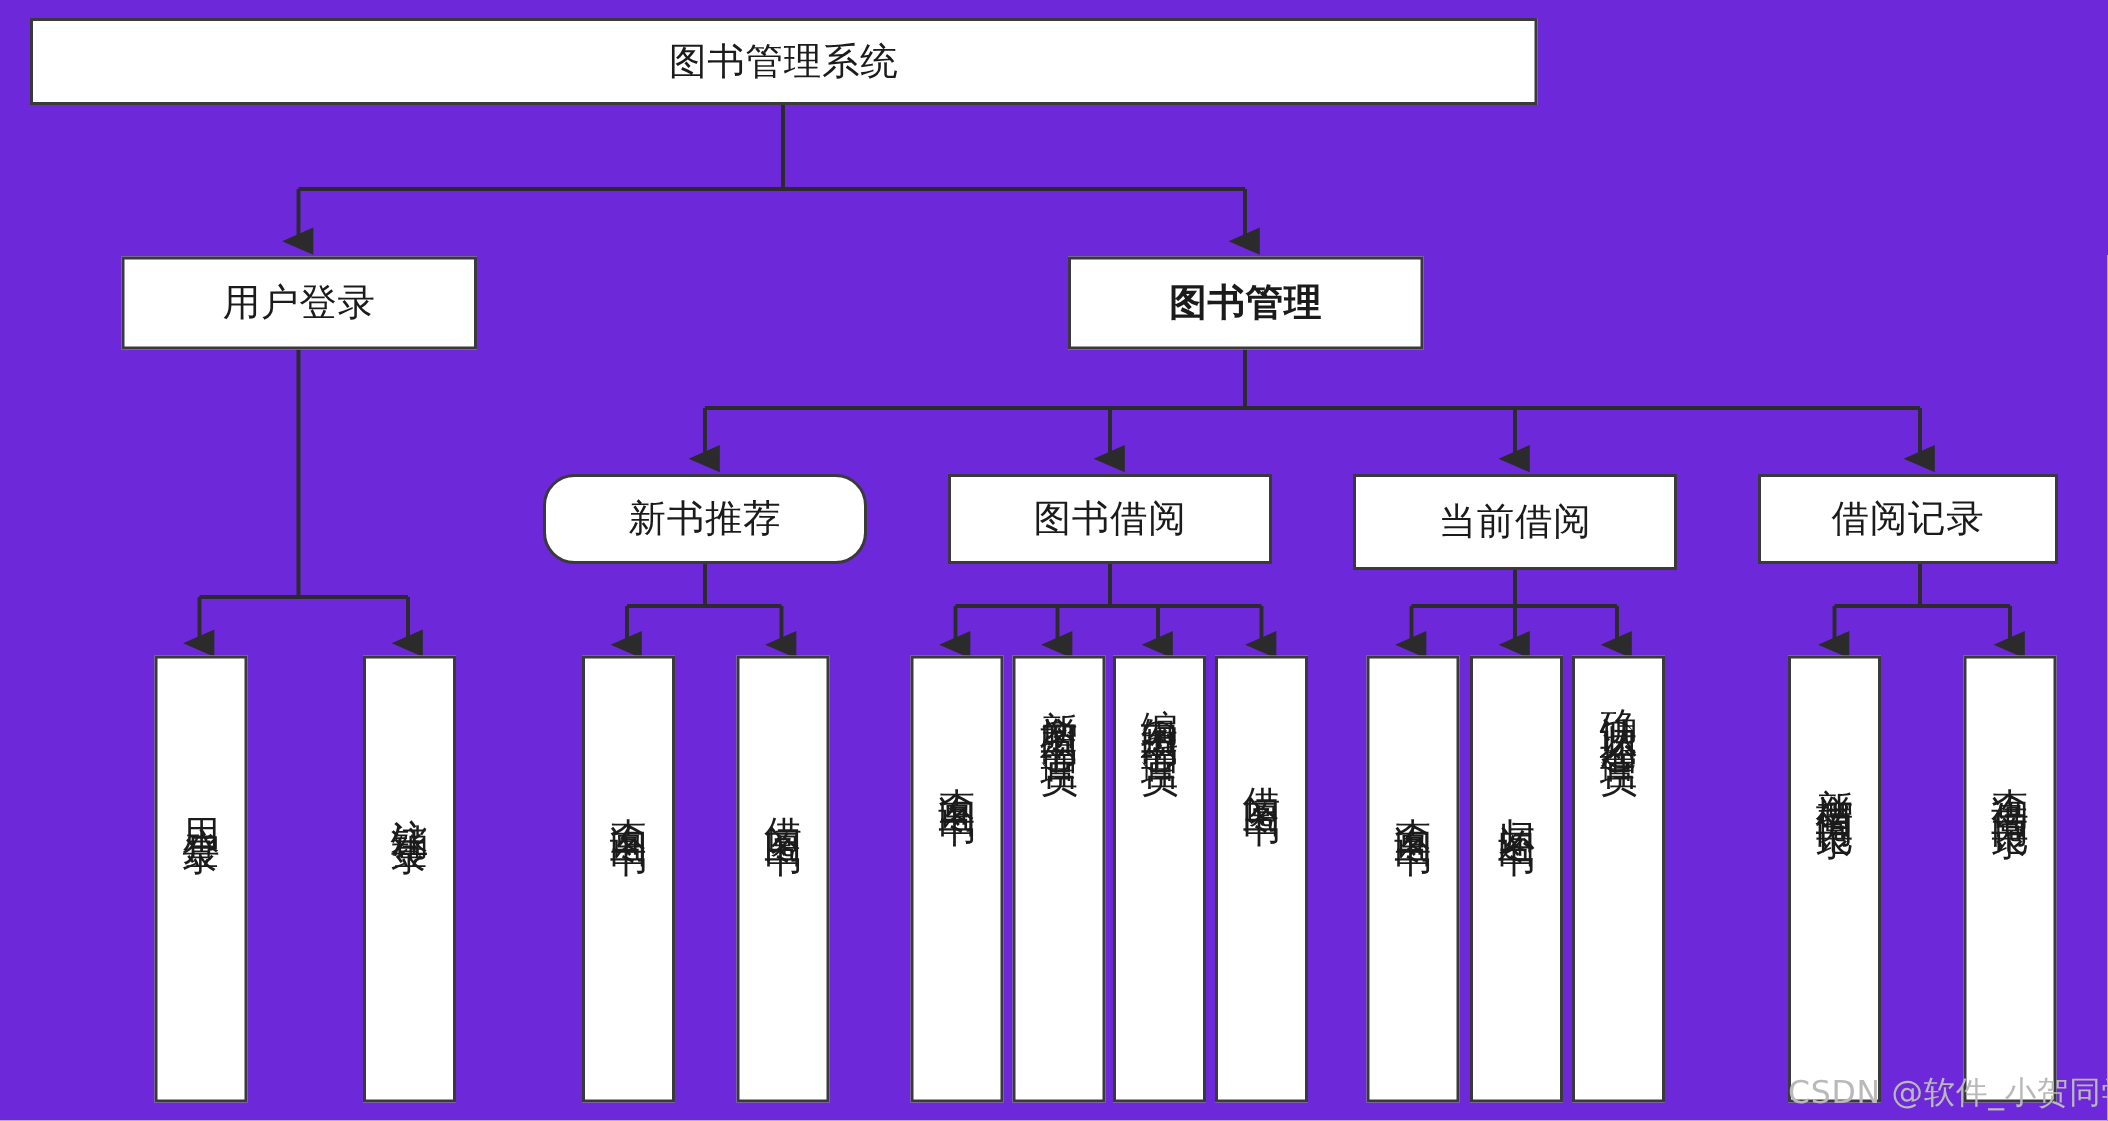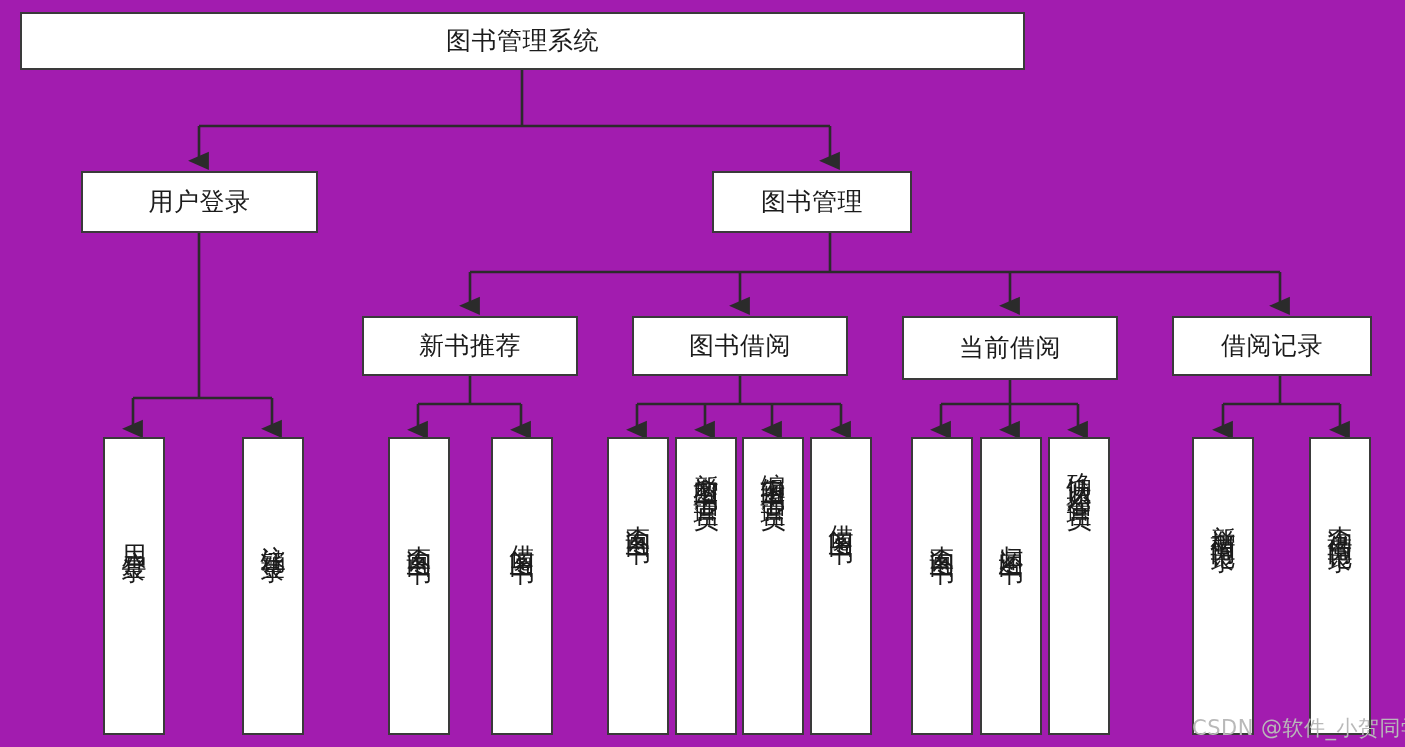--- a/index.html
+++ b/index.html
@@ -9,21 +9,21 @@
     background: #ffffff;
   }
   body {
     font-family: "DejaVu Sans", "Liberation Sans", sans-serif;
     color: #1a1a1a;
   }
   #canvas {
     position: relative;
     width: 1405px;
     height: 747px;
-    background: #a21caf;
+    background: #6d28d9;
     overflow: hidden;
   }
   svg.edges {
     position: absolute;
     left: 0;
     top: 0;
     width: 1405px;
     height: 747px;
     pointer-events: none;
   }
@@ -130,25 +130,25 @@
     </g>
   </svg>
 
   <div class="node horizontal" style="left:20px; top:12px; width:1005px; height:58px;">
     <span class="label">图书管理系统</span>
   </div>
 
   <div class="node horizontal" style="left:81px; top:171px; width:237px; height:62px;">
     <span class="label">用户登录</span>
   </div>
-  <div class="node horizontal" style="left:712px; top:171px; width:200px; height:62px;">
+  <div class="node horizontal" style="left:712px; top:171px; width:237px; height:62px;font-weight:bold;">
     <span class="label">图书管理</span>
   </div>
 
-  <div class="node horizontal" style="left:362px; top:316px; width:216px; height:60px;">
+  <div class="node horizontal" style="left:362px; top:316px; width:216px; height:60px;border-radius:21px;">
     <span class="label">新书推荐</span>
   </div>
   <div class="node horizontal" style="left:632px; top:316px; width:216px; height:60px;">
     <span class="label">图书借阅</span>
   </div>
   <div class="node horizontal" style="left:902px; top:316px; width:216px; height:64px;">
     <span class="label">当前借阅</span>
   </div>
   <div class="node horizontal" style="left:1172px; top:316px; width:200px; height:60px;">
     <span class="label">借阅记录</span>

